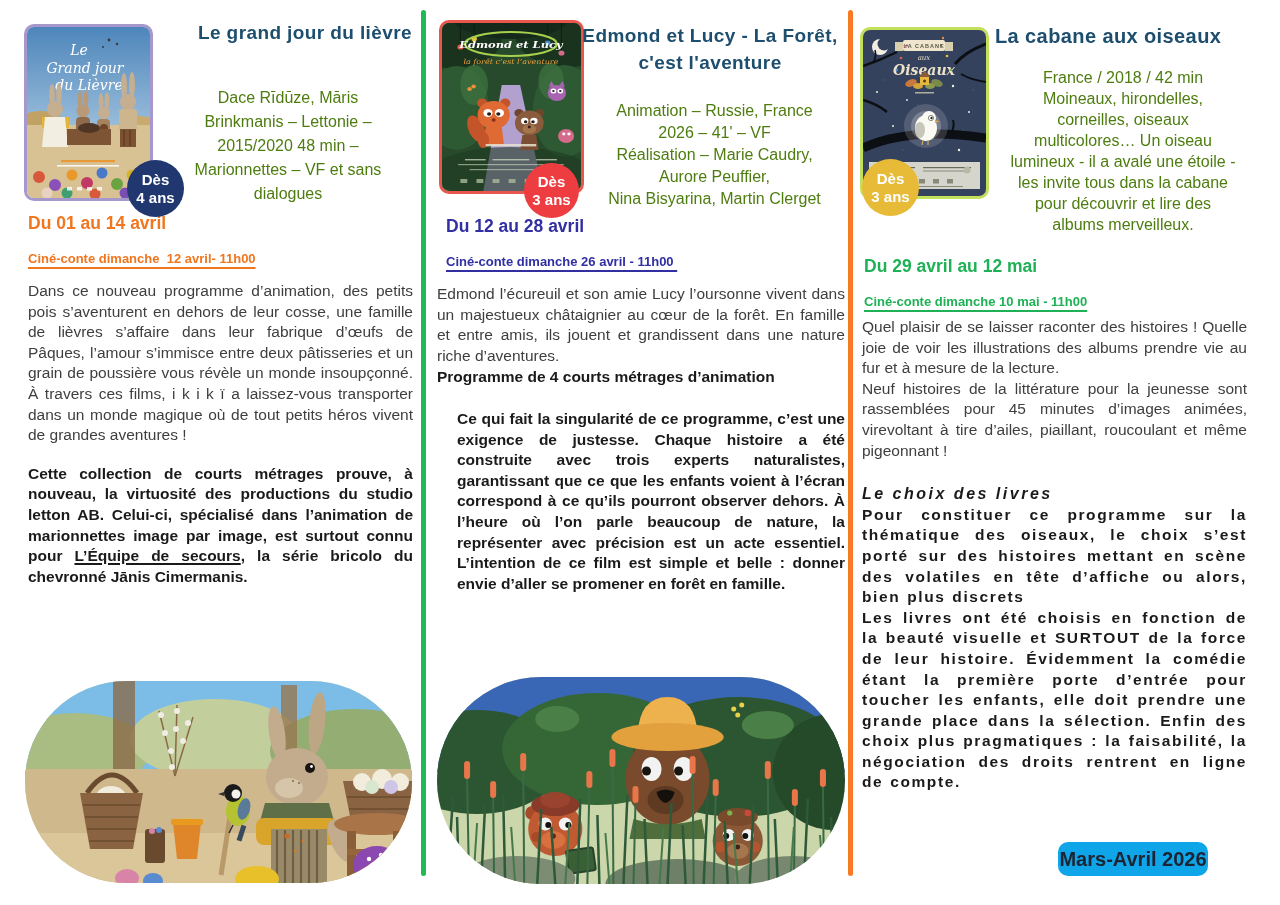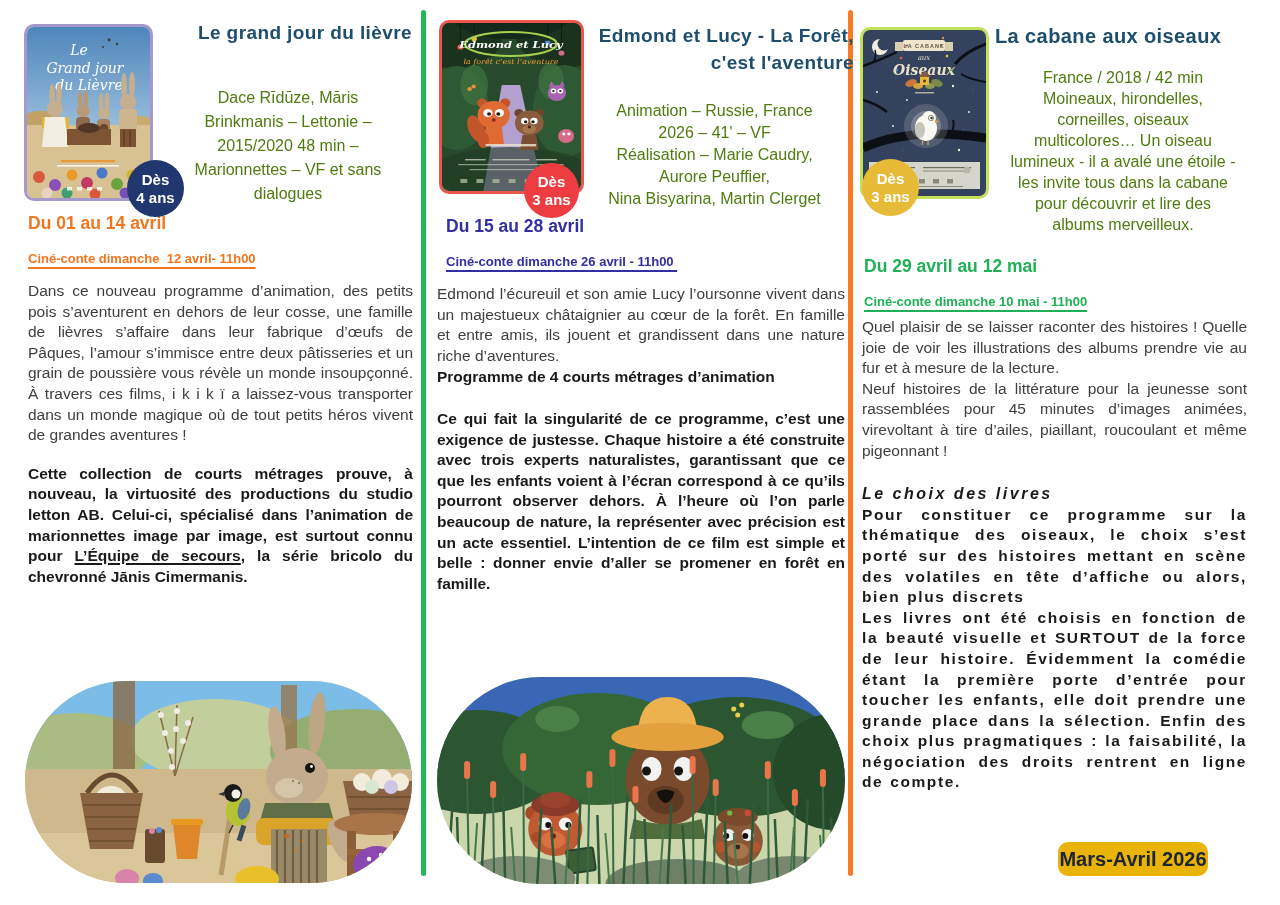--- a/index.html
+++ b/index.html
@@ -12,21 +12,21 @@
   .divider.orange{left:848px;background:#f97a24;}
   
   .poster{position:absolute;border-radius:10px;overflow:hidden;box-sizing:border-box;background:#ddd;}
   .poster svg{display:block;width:100%;height:100%;}
   .p1{left:24px;top:24px;width:129px;height:177px;border:3px solid #a698cd;}
   .p2{left:439px;top:20px;width:145px;height:174px;border:3px solid #e9564d;}
   .p3{left:860px;top:27px;width:129px;height:172px;border:3px solid #c3e05b;}
   
   .title{position:absolute;margin:0;color:#1d4e6e;font-weight:bold;letter-spacing:.4px;}
   .t1{left:150px;top:22px;width:262px;font-size:19px;text-align:right;}
-  .t2{left:566px;top:22px;width:288px;font-size:19px;line-height:27px;text-align:right;white-space:pre-line;}
+  .t2{left:566px;top:22px;width:288px;font-size:19px;line-height:27px;text-align:center;white-space:pre-line;}
   .t3{left:995px;top:25px;width:255px;font-size:20px;}
   .details{position:absolute;color:#4d7c0f;font-weight:normal;white-space:pre-line;text-align:center;}
   .d1{left:162px;top:86px;width:252px;font-size:16px;line-height:24px;}
   .d2{left:572px;top:100px;width:285px;font-size:16px;line-height:22px;}
   .d3{left:997px;top:67px;width:252px;font-size:16px;line-height:21px;}
   
   .badge{position:absolute;border-radius:50%;color:#fff;font-weight:bold;text-align:center;
          display:flex;flex-direction:column;justify-content:center;z-index:5;font-size:15px;line-height:18px;}
   .b1{left:127px;top:160px;width:57px;height:57px;background:#20386f;}
   .b2{left:524px;top:163px;width:55px;height:55px;background:#ee3d41;}
@@ -42,31 +42,31 @@
     text-decoration:underline;text-decoration-thickness:2px;text-underline-offset:4px;white-space:pre-wrap;}
   
   .body{position:absolute;color:#3e3e3e;font-size:15.5px;line-height:20.6px;}
   .bd1{left:28px;top:281px;width:385px;}
   .bd2{left:437px;top:284px;width:408px;}
   .bd3{left:862px;top:317px;width:385px;}
   .body p{margin:0;text-align:justify;}
   .bold{font-weight:bold;color:#1a1a1a;}
   .bd1 .p2a{margin-top:18px;}
   .bd2 .intro{margin-top:1px;text-align:left;}
-  .bd2 .pb{margin-top:21px;}
+  .bd2 .pb{margin-top:21px;margin-left:20px;}
   .bd3 .choice-title{margin-top:23px;letter-spacing:2.5px;text-align:left;font-size:16px;font-style:italic;}
   .bd3 .spaced{letter-spacing:1.6px;word-spacing:1px;}
   .inline-link{color:inherit;text-decoration:underline;text-decoration-thickness:1.5px;text-underline-offset:2px;cursor:pointer;}
   
   .still{position:absolute;overflow:hidden;background:#cbd6aa;}
   .still svg{display:block;width:100%;height:100%;}
   .s1{left:25px;top:681px;width:387px;height:202px;border-radius:101px;}
   .s2{left:437px;top:677px;width:408px;height:207px;border-radius:104px;}
   
-  .footer-badge{position:absolute;left:1058px;top:842px;width:150px;height:34px;background:#eab308;
+  .footer-badge{position:absolute;left:1058px;top:842px;width:150px;height:34px;background:#0ea5e9;
     border-radius:10px;display:flex;align-items:center;justify-content:center;
     font-weight:bold;font-size:20px;color:#1c2433;}
 </style>
 </head>
 <body>
 
 <div class="page">
 
   <div class="divider green"></div>
   <div class="divider orange"></div>
@@ -359,21 +359,21 @@
 Réalisation – Marie Caudry,
 Aurore Peuffier,
 Nina Bisyarina, Martin Clerget</div>
 
   <div class="badge b2">
     <span>Dès</span>
     <span>3 ans</span>
   </div>
 
   <div class="dates dt2">
-    <div class="range">Du 15 au 28 avril</div>
+    <div class="range">Du 12 au 28 avril</div>
     <a class="cine">Ciné-conte dimanche 26 avril - 11h00 </a>
   </div>
 
   <div class="body bd2">
     <p>Edmond l’écureuil et son amie Lucy l’oursonne vivent dans un majestueux châtaignier au cœur de la forêt. En famille et entre amis, ils jouent et grandissent dans une nature riche d’aventures.</p>
     <p class="bold intro">Programme de 4 courts métrages d’animation</p>
     <p class="bold pb">Ce qui fait la singularité de ce programme, c’est une exigence de justesse. Chaque histoire a été construite avec trois experts naturalistes, garantissant que ce que les enfants voient à l’écran correspond à ce qu’ils pourront observer dehors. À l’heure où l’on parle beaucoup de nature, la représenter avec précision est un acte essentiel. L’intention de ce film est simple et belle : donner envie d’aller se promener en forêt en famille.</p>
   </div>
 
   <figure class="still s2">

